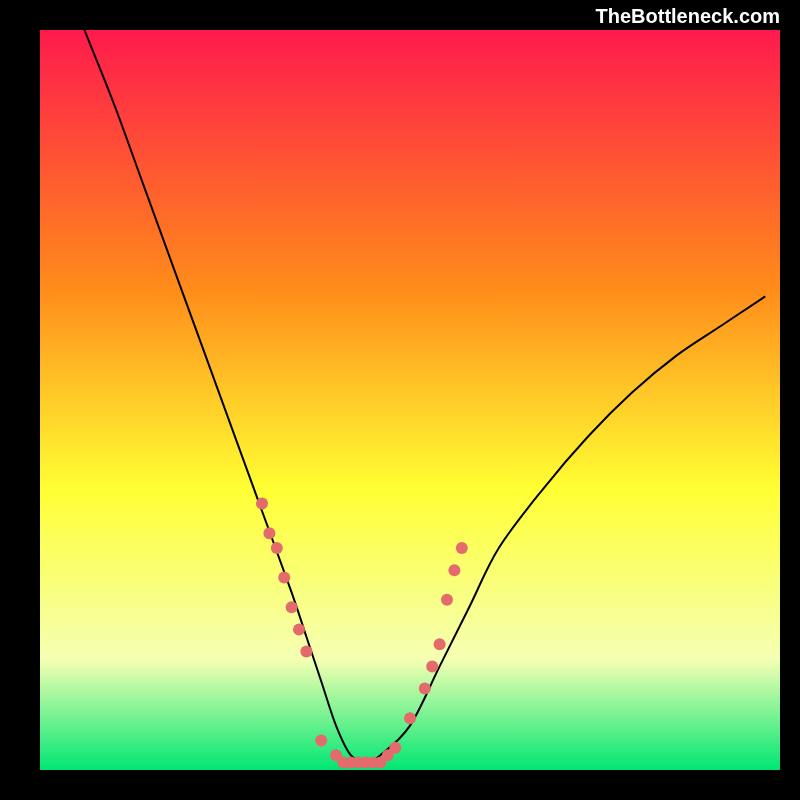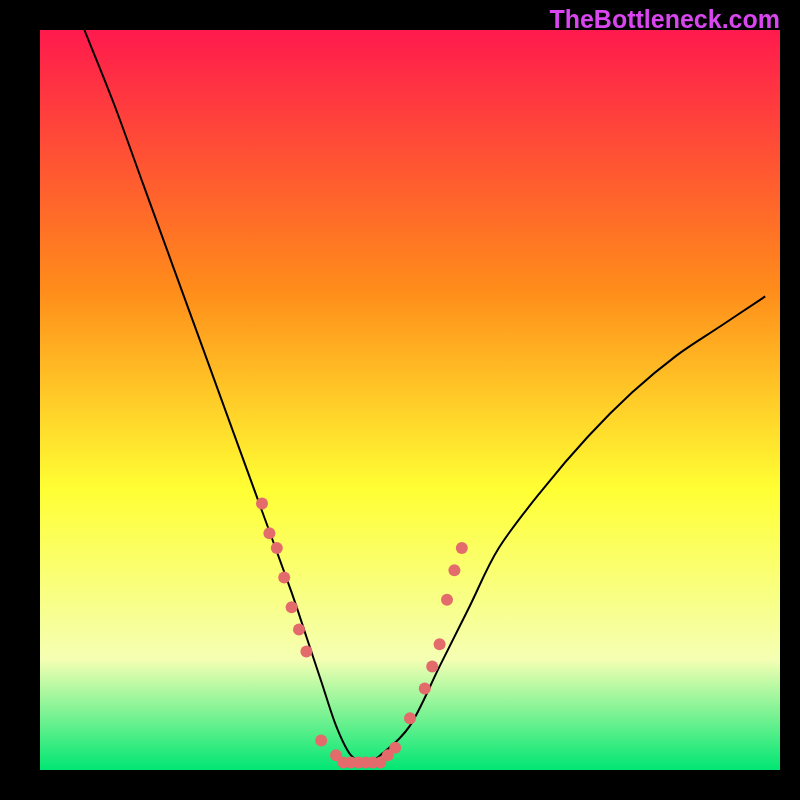--- a/index.html
+++ b/index.html
@@ -15,22 +15,22 @@
     position: absolute;
     left: 40px;
     top: 30px;
     width: 740px;
     height: 740px;
   }
   .watermark {
     position: absolute;
     top: 5px;
     right: 20px;
-    color: #d946ef;
-    font-size: 25px;
+    color: #ffffff;
+    font-size: 20px;
     font-weight: bold;
     z-index: 10;
   }
 </style>
 </head>
 <body>
 
 <div class="watermark">TheBottleneck.com</div>
 
 <svg class="chart-area" viewBox="0 0 740 740" preserveAspectRatio="none">

